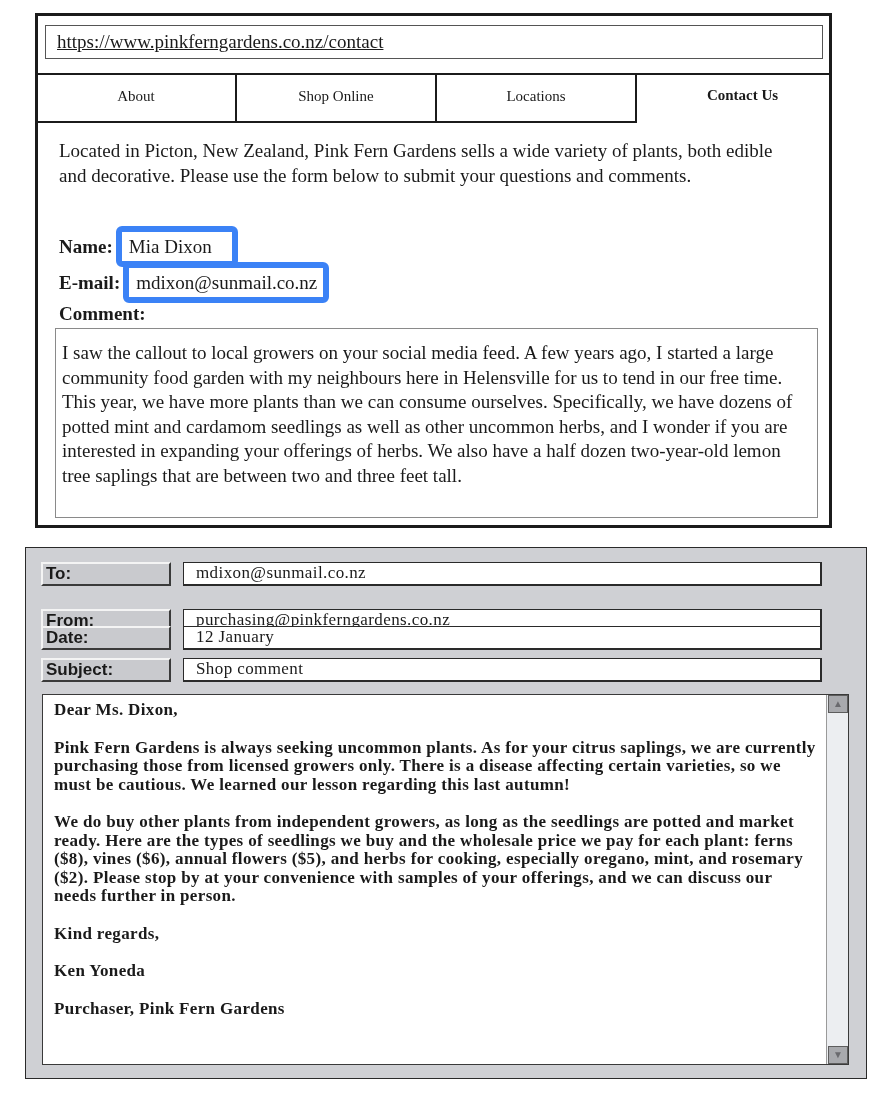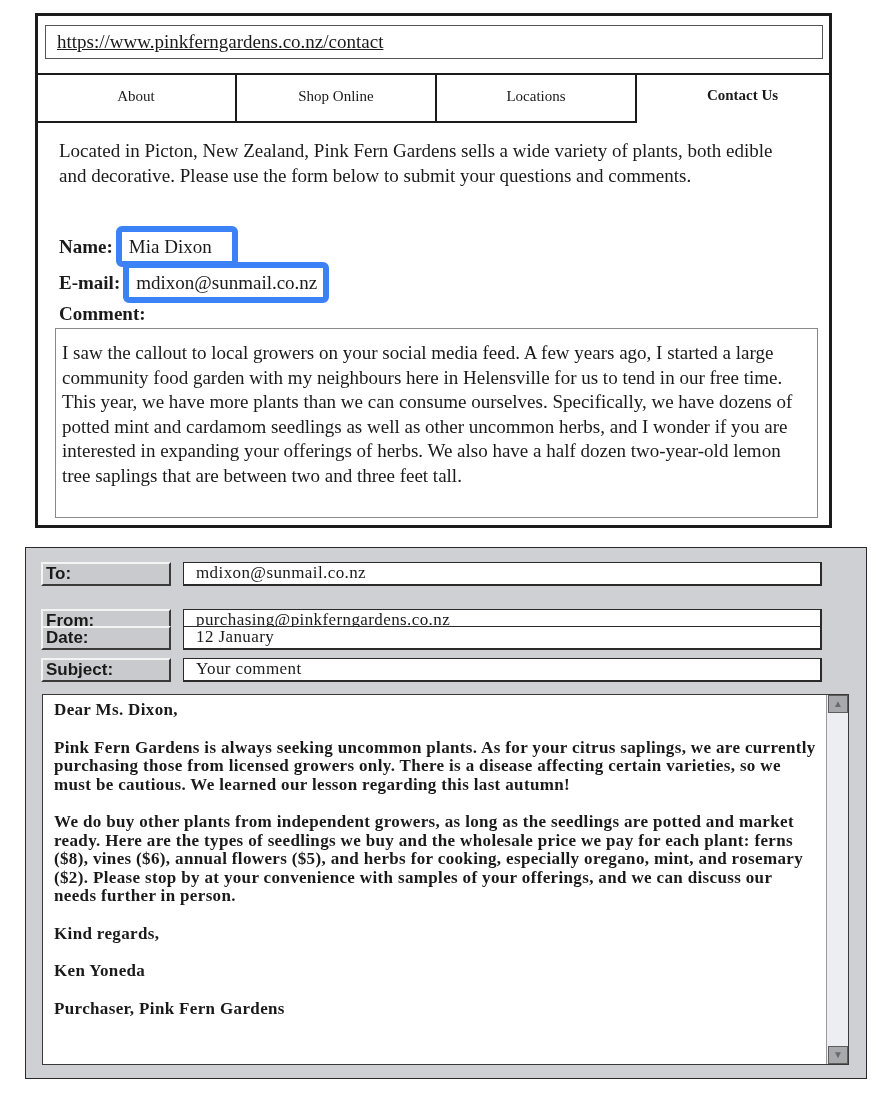--- a/index.html
+++ b/index.html
@@ -105,21 +105,21 @@
   <div class="hdr-row hdr-from">
     <div class="hdr-label">From:</div>
     <div class="hdr-value">purchasing@pinkferngardens.co.nz</div>
   </div>
   <div class="hdr-row hdr-date">
     <div class="hdr-label">Date:</div>
     <div class="hdr-value">12 January</div>
   </div>
   <div class="hdr-row hdr-subject">
     <div class="hdr-label">Subject:</div>
-    <div class="hdr-value">Your comment</div>
+    <div class="hdr-value">Shop comment</div>
   </div>
 
   <div class="body-box">
     <div class="body-text">
       <p>Dear Ms. Dixon,</p>
       <p>Pink Fern Gardens is always seeking uncommon plants. As for your citrus saplings, we are currently purchasing those from licensed growers only. There is a disease affecting certain varieties, so we must be cautious. We learned our lesson regarding this last autumn!</p>
       <p>We do buy other plants from independent growers, as long as the seedlings are potted and market ready. Here are the types of seedlings we buy and the wholesale price we pay for each plant: ferns ($8), vines ($6), annual flowers ($5), and herbs for cooking, especially oregano, mint, and rosemary ($2). Please stop by at your convenience with samples of your offerings, and we can discuss our needs further in person.</p>
       <p>Kind regards,</p>
       <p>Ken Yoneda</p>
       <p>Purchaser, Pink Fern Gardens</p>

